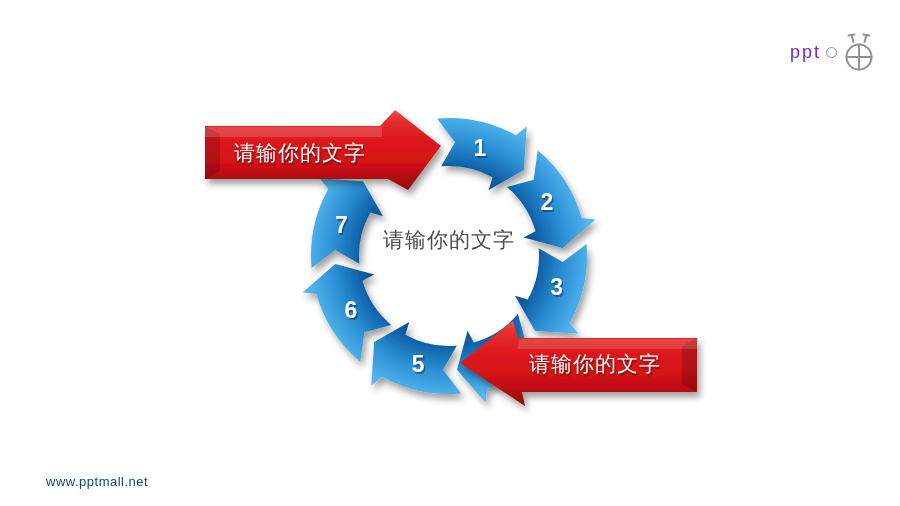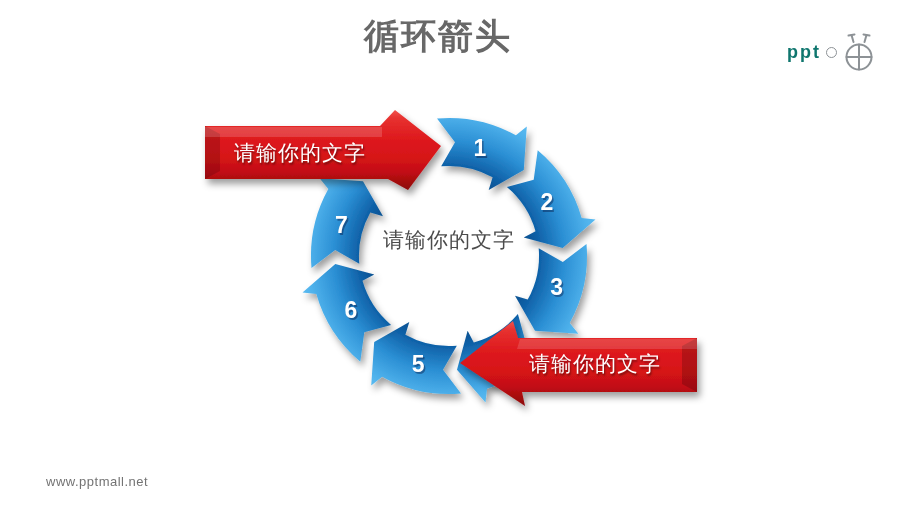--- a/index.html
+++ b/index.html
@@ -11,51 +11,50 @@
     position:absolute;top:16px;left:0;right:24px;margin:0;
     text-align:center;font-size:35px;line-height:40px;font-weight:700;
     color:#686868;letter-spacing:2px;
   }
   .logo{
     position:absolute;top:30px;right:24px;height:44px;
     display:flex;align-items:center;gap:5px;color:#8d9296;
   }
   .logo-text{
     font-size:18px;letter-spacing:2px;text-transform:lowercase;
-    color:#0f766e;line-height:44px;font-weight:bold;
+    color:#6d28d9;line-height:44px;
   }
   .logo-o{
     display:inline-block;width:9px;height:9px;border:1.6px solid #8d9296;
     border-radius:50%;
   }
   #diagram-svg{position:absolute;left:0;top:0;width:900px;height:506px;}
   .overlay-label{
     position:absolute;text-align:center;font-weight:400;z-index:5;
   }
   .banner-label{
     color:#ffffff;font-size:21px;line-height:26px;height:26px;
     text-shadow:1px 2px 2px rgba(0,0,0,0.45);letter-spacing:1px;
   }
   .banner-top{left:210px;top:140px;width:180px;}
   .banner-bottom{left:505px;top:351px;width:180px;}
   .center-label{
     left:349px;top:227px;width:200px;font-size:21px;line-height:26px;
     color:#4c4c4c;letter-spacing:1px;
   }
   .watermark{
-    position:absolute;left:46px;top:474px;font-size:13px;color:#737373;
+    position:absolute;left:46px;top:474px;font-size:13px;color:#0c4a6e;
     letter-spacing:0.5px;z-index:5;
   }
 </style>
 </head>
 <body>
 
 <div class="slide">
 
-  <h1 class="title">循环箭头</h1>
 
   <div class="logo">
     <span class="logo-text">ppt</span>
     <span class="logo-o"></span>
     <svg width="34" height="42" viewBox="0 0 34 42">
       <g fill="none" stroke="#8d9296" stroke-width="2" stroke-linecap="round">
         <circle cx="17" cy="26" r="12.5"></circle>
         <line x1="4.5" y1="26" x2="29.5" y2="26"></line>
         <line x1="17" y1="13.5" x2="17" y2="38.5"></line>
         <line x1="11.5" y1="11" x2="9.5" y2="4"></line>

